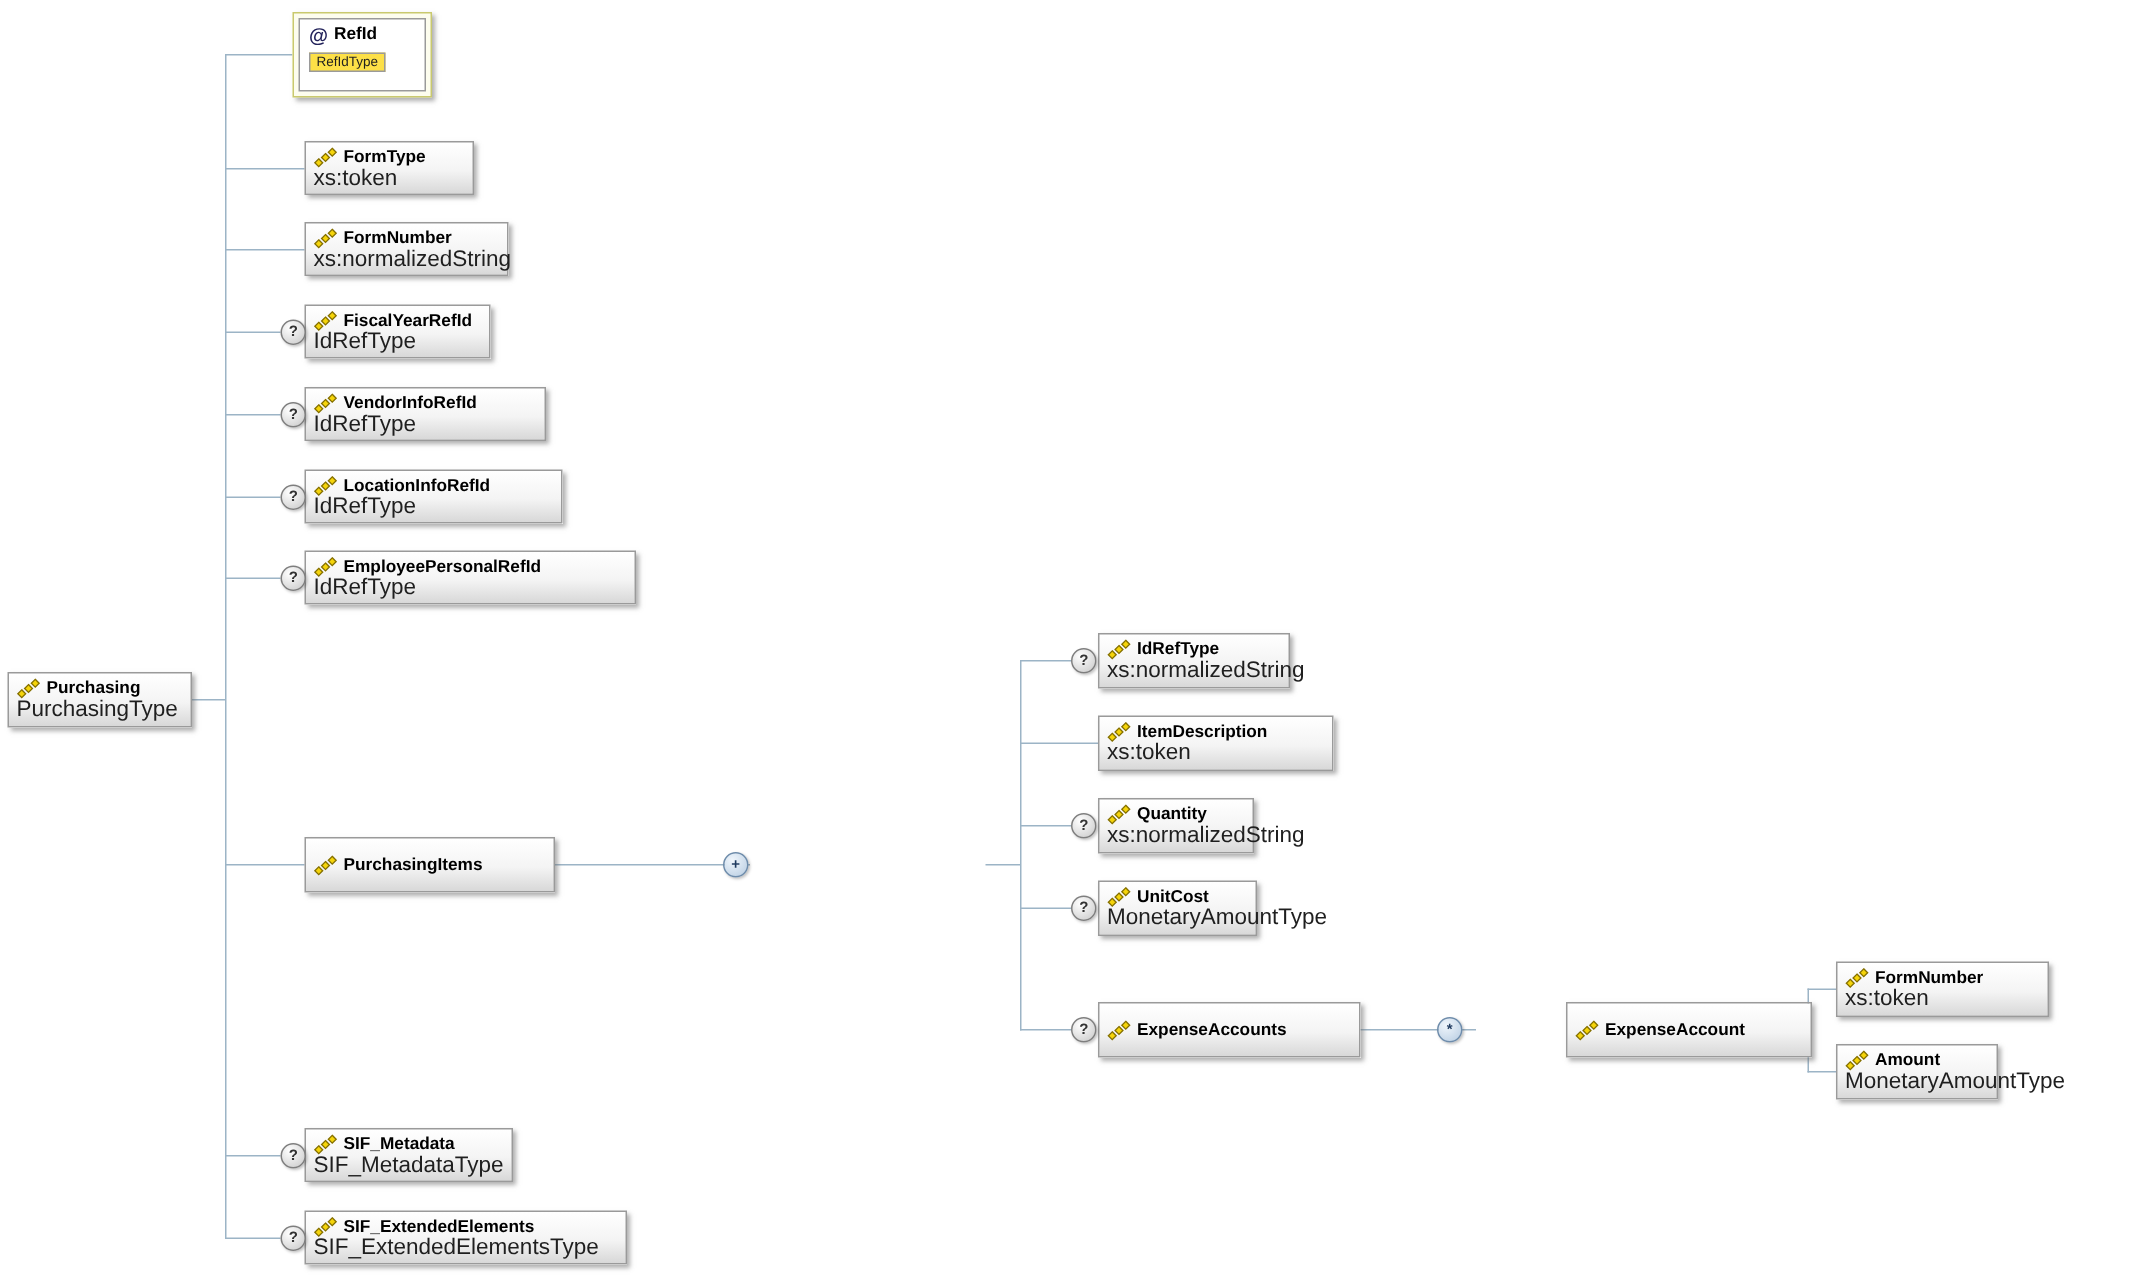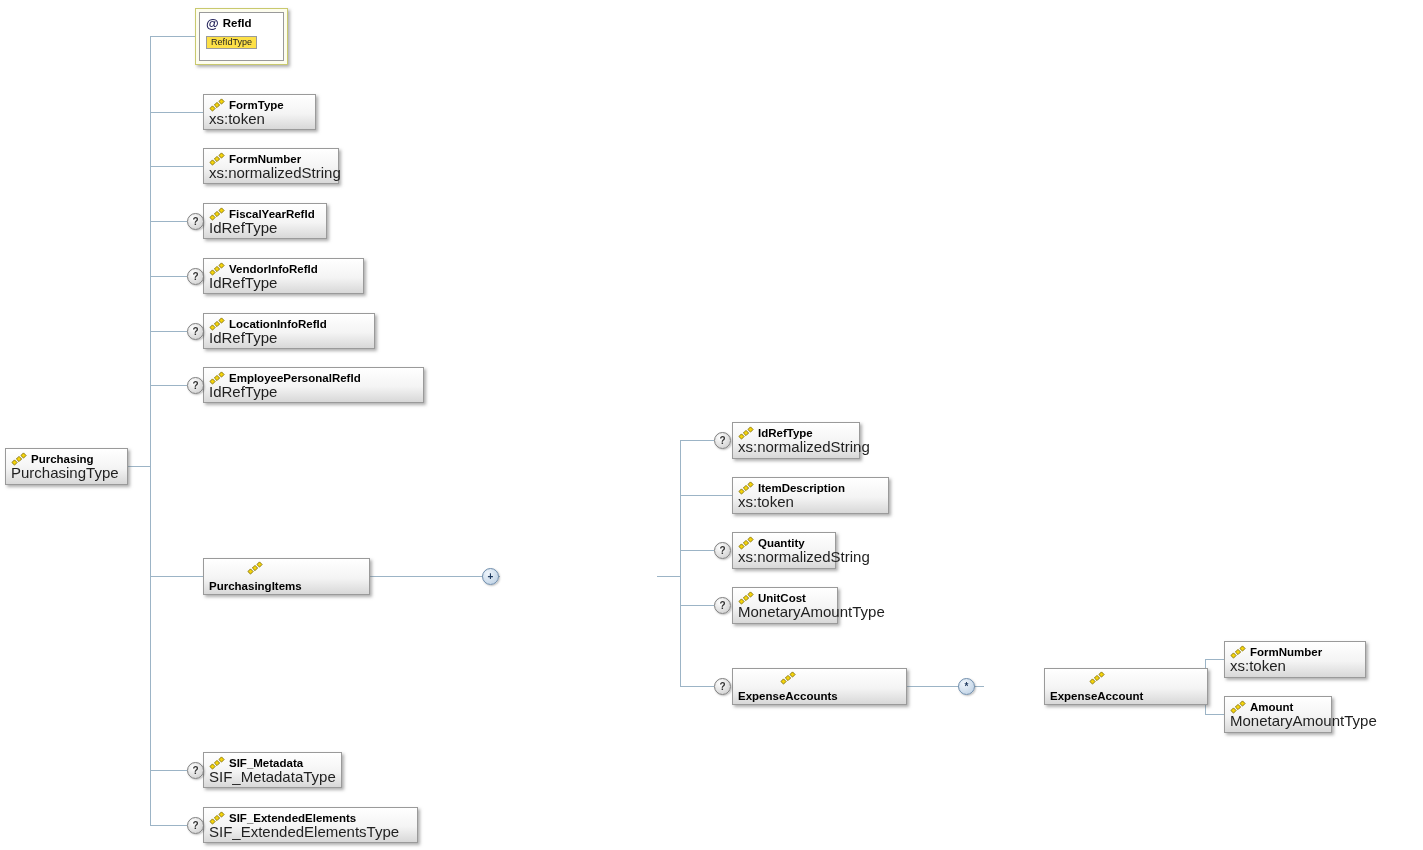--- a/index.html
+++ b/index.html
@@ -11,21 +11,21 @@
   .vline{width:1px;}
 
   .node{position:absolute;box-sizing:border-box;z-index:2;
         border:1px solid #9a9a9a;
         background:linear-gradient(180deg,#ffffff 0%,#f4f4f4 55%,#d8d8d8 100%);
         box-shadow:2px 2px 3px rgba(110,110,110,.55);}
   .node .row1{display:flex;align-items:center;gap:4px;padding:3px 6px 0 5px;
         font-weight:bold;font-size:11.5px;color:#000;white-space:nowrap;line-height:14px;}
   .node .row2{font-size:15px;color:#1f1f1f;padding:2px 0 0 5px;white-space:nowrap;line-height:10px;}
   .node.comp{display:flex;align-items:center;}
-  .node.comp .row1{padding:0 6px 0 5px;flex-direction:column;}
+  .node.comp .row1{padding:0 6px 0 5px;}
 
   .attr-outer{position:absolute;box-sizing:border-box;z-index:2;
         border:1px solid #c9c96e;background:#fdfdee;padding:3px;
         box-shadow:2px 2px 3px rgba(110,110,110,.55);}
   .attr-inner{box-sizing:border-box;height:100%;border:1px solid #9a9a9a;background:#ffffff;padding:3px 6px;}
   .attr-inner .row1{display:flex;align-items:center;gap:4px;font-weight:bold;font-size:11.5px;line-height:15px;white-space:nowrap;}
   .attr-type{display:inline-block;margin-top:3px;border:1px solid #9a9a9a;background:#fde047;
         font-size:9px;line-height:11px;padding:0 4px;color:#1f1f1f;}
 
   .at-icon{font-weight:bold;font-size:13px;color:#22225a;line-height:13px;}

